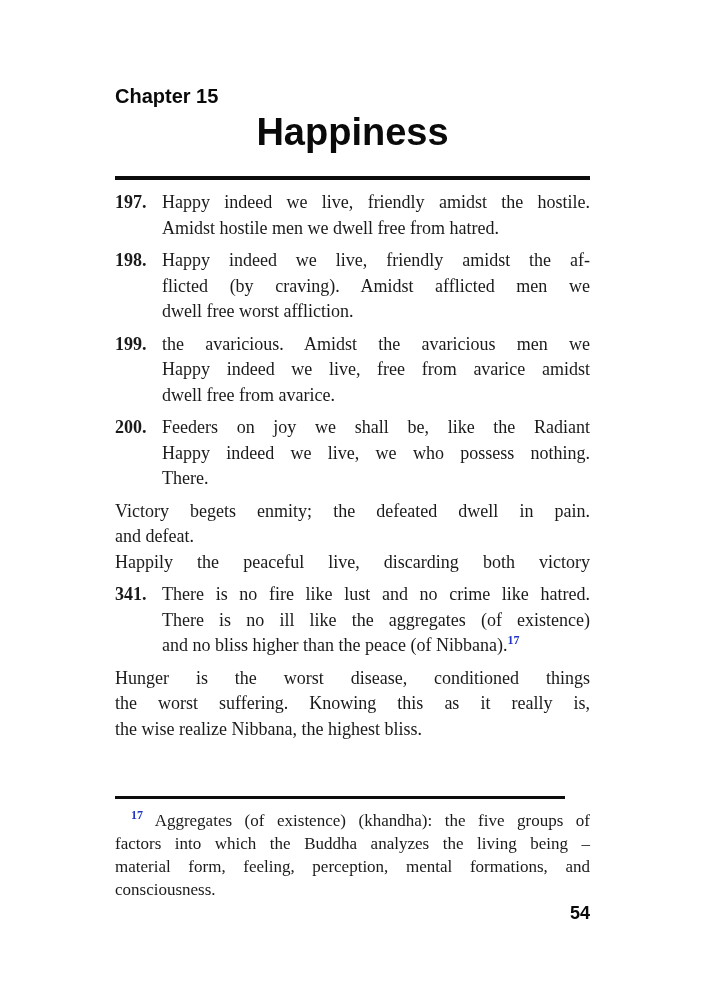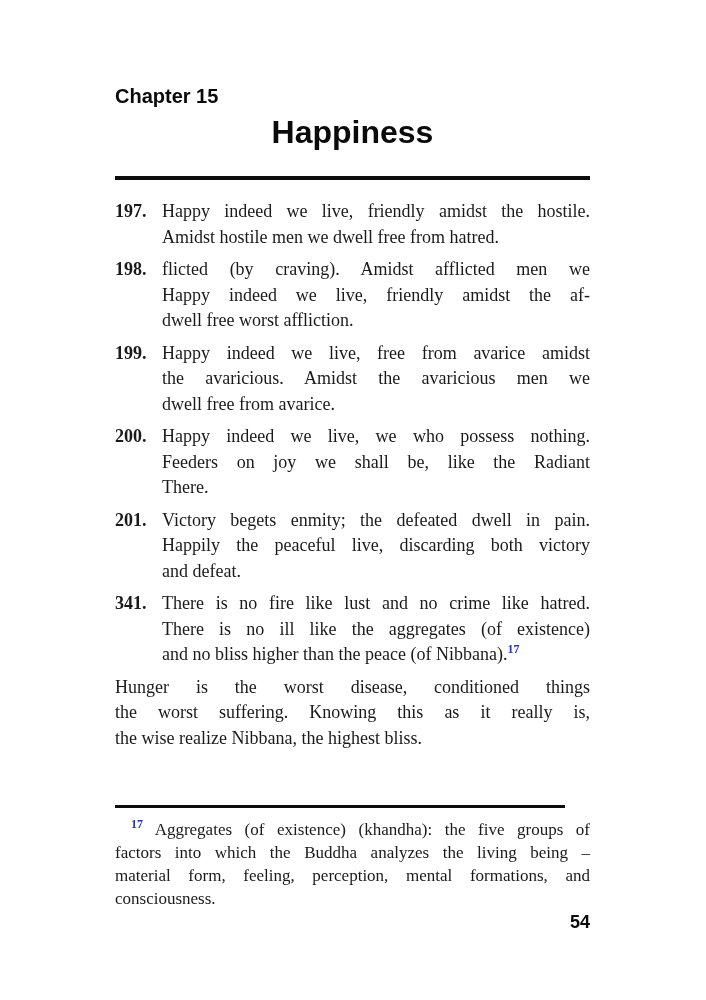--- a/index.html
+++ b/index.html
@@ -30,35 +30,35 @@
     font-family: "Liberation Sans", "DejaVu Sans", sans-serif;
     font-weight: bold;
     font-size: 20px;
     line-height: 1;
     color: #0a0a0a;
   }
 
   .page-title {
     font-family: "Liberation Sans", "DejaVu Sans", sans-serif;
     font-weight: bold;
-    font-size: 32px;
+    font-size: 38px;
     line-height: 36px;
     text-align: center;
     margin-top: 8px;
     color: #0a0a0a;
   }
 
   .top-rule {
     border: none;
     border-top: 4px solid #0c0c0c;
     margin-top: 26px;
     width: 475px;
   }
 
-  .verses { margin-top: 19px; }
+  .verses { margin-top: 10px; }
 
   .verse {
     display: flex;
     margin-bottom: 7px;
     font-size: 18px;
     line-height: 25.5px;
   }
 
   .vnum {
     width: 47px;
@@ -126,50 +126,49 @@
         <div class="vnum">197.</div>
         <div class="vbody">
           <div class="ln">Happy indeed we live, friendly amidst the hostile.</div>
           <div class="ln last">Amidst hostile men we dwell free from hatred.</div>
         </div>
       </div>
 
       <div class="verse">
         <div class="vnum">198.</div>
         <div class="vbody">
+          <div class="ln">Happy indeed we live, friendly amidst the af-</div>
           <div class="ln">flicted (by craving). Amidst afflicted men we</div>
-          <div class="ln">Happy indeed we live, friendly amidst the af-</div>
           <div class="ln last">dwell free worst affliction.</div>
         </div>
       </div>
 
       <div class="verse">
         <div class="vnum">199.</div>
         <div class="vbody">
+          <div class="ln">the avaricious. Amidst the avaricious men we</div>
           <div class="ln">Happy indeed we live, free from avarice amidst</div>
-          <div class="ln">the avaricious. Amidst the avaricious men we</div>
           <div class="ln last">dwell free from avarice.</div>
         </div>
       </div>
 
       <div class="verse">
         <div class="vnum">200.</div>
         <div class="vbody">
+          <div class="ln">Feeders on joy we shall be, like the Radiant</div>
           <div class="ln">Happy indeed we live, we who possess nothing.</div>
-          <div class="ln">Feeders on joy we shall be, like the Radiant</div>
           <div class="ln last">There.</div>
         </div>
       </div>
 
       <div class="verse">
-        <div class="vnum">201.</div>
         <div class="vbody">
           <div class="ln">Victory begets enmity; the defeated dwell in pain.</div>
+          <div class="ln last">and defeat.</div>
           <div class="ln">Happily the peaceful live, discarding both victory</div>
-          <div class="ln last">and defeat.</div>
         </div>
       </div>
 
       <div class="verse">
         <div class="vnum">341.</div>
         <div class="vbody">
           <div class="ln">There is no fire like lust and no crime like hatred.</div>
           <div class="ln">There is no ill like the aggregates (of existence)</div>
           <div class="ln last"><span>and no bliss higher than the peace (of Nibbana).</span><sup class="fnref">17</sup></div>
         </div>

